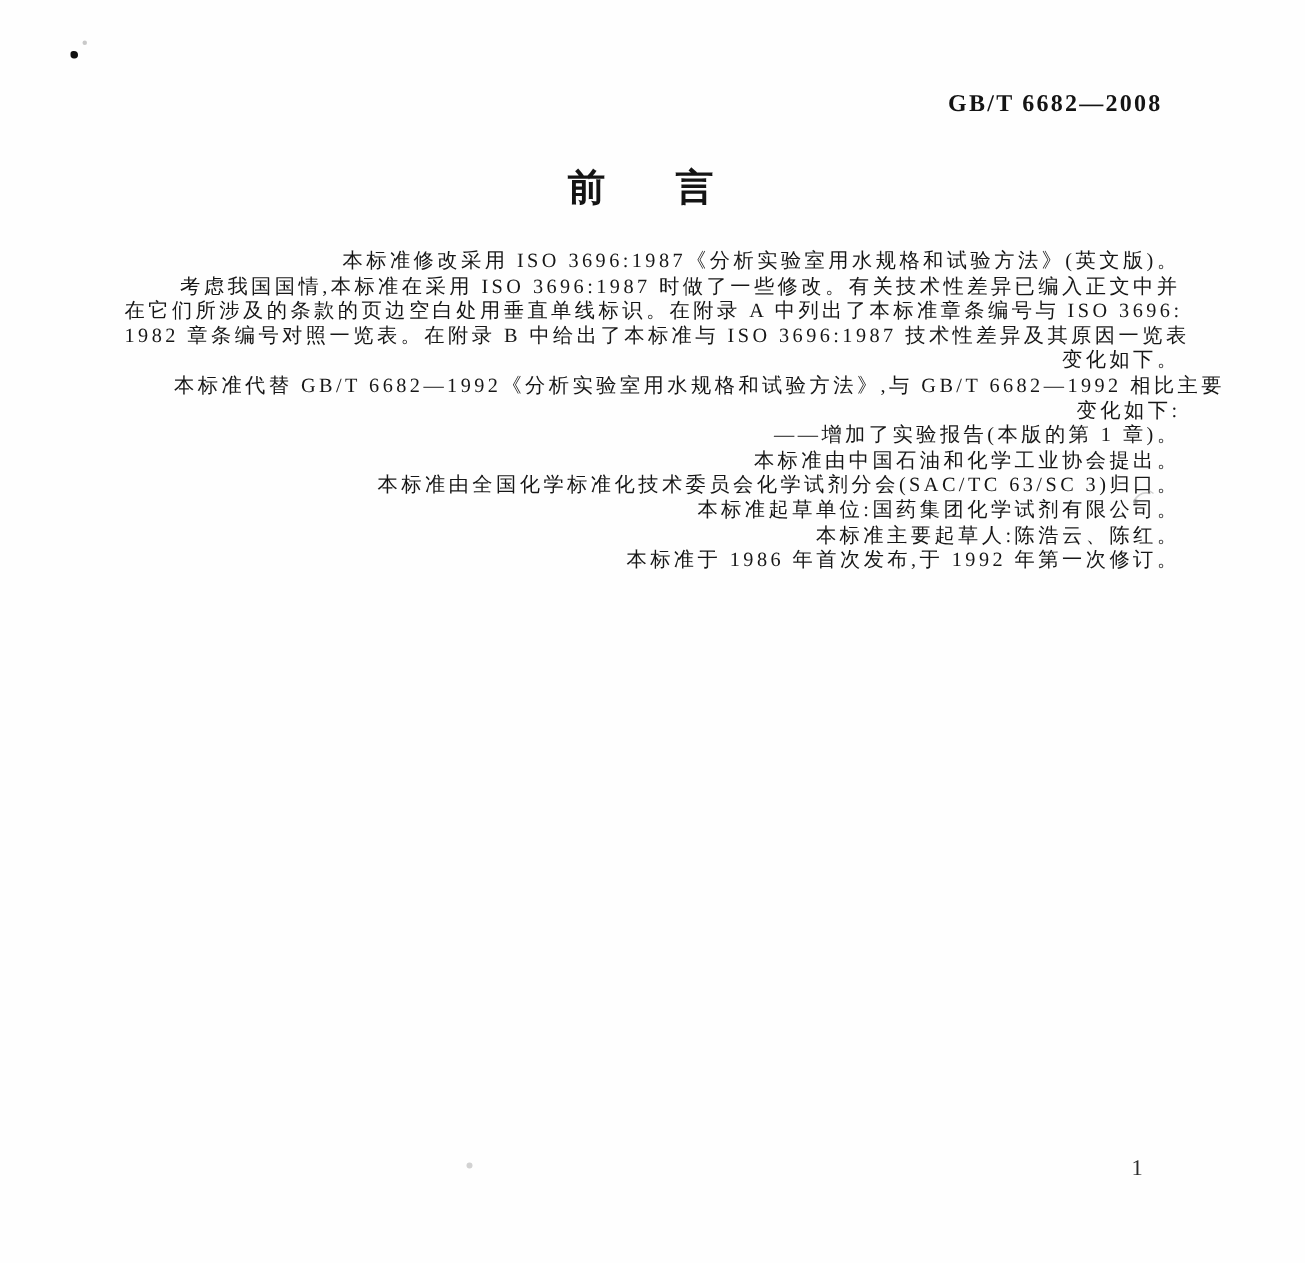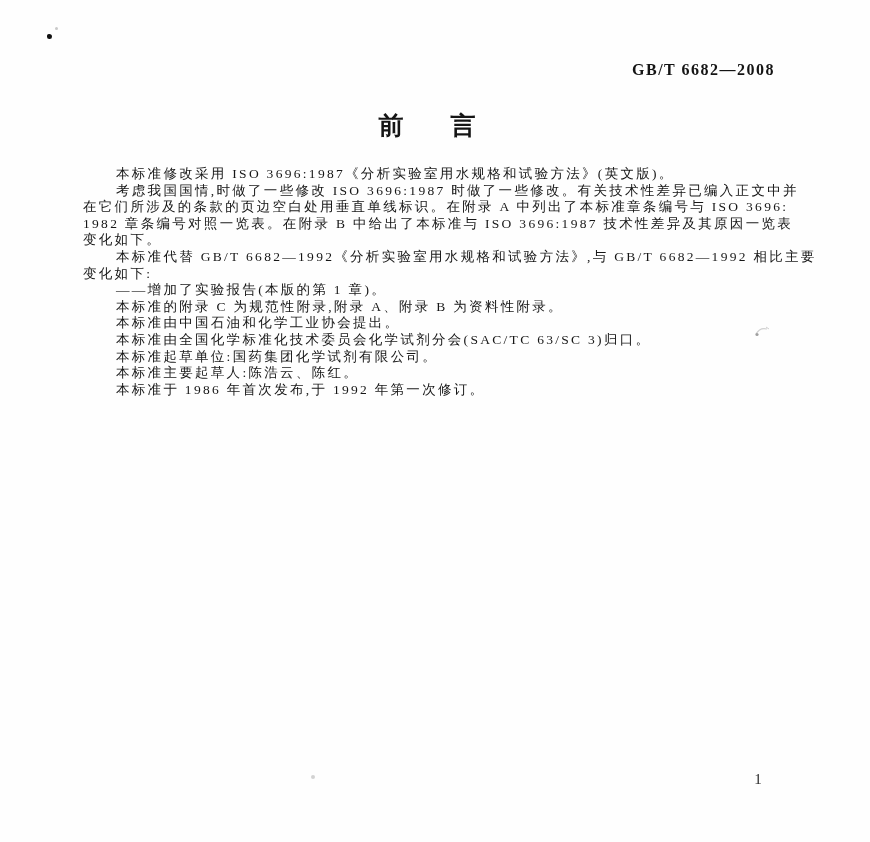--- a/index.html
+++ b/index.html
@@ -43,20 +43,21 @@
 
   .body-block {
     position: absolute;
     top: 166px;
     left: 83px;
     width: 704px;
     font-size: 13.5px;
     line-height: 16.6px;
     letter-spacing: 2.3px;
     color: #161616;
+    text-align: right;
   }
   .bodyline { white-space: nowrap; }
   .bodyline.indent { padding-left: 33px; }
 
   .page-number {
     position: absolute;
     top: 771px;
     left: 748px;
     width: 20px;
     text-align: center;
@@ -110,28 +111,27 @@
 
   <div class="doc-code">GB/T 6682—2008</div>
 
   <div class="page-title">
     <span>前</span>
     <span>言</span>
   </div>
 
   <div class="body-block">
     <div class="bodyline indent">本标准修改采用 ISO 3696:1987《分析实验室用水规格和试验方法》(英文版)。</div>
-    <div class="bodyline indent">考虑我国国情,时做了一些修改 ISO 3696:1987 时做了一些修改。有关技术性差异已编入正文中并</div>
+    <div class="bodyline indent">考虑我国国情,本标准在采用 ISO 3696:1987 时做了一些修改。有关技术性差异已编入正文中并</div>
     <div class="bodyline">在它们所涉及的条款的页边空白处用垂直单线标识。在附录 A 中列出了本标准章条编号与 ISO 3696:</div>
     <div class="bodyline">1982 章条编号对照一览表。在附录 B 中给出了本标准与 ISO 3696:1987 技术性差异及其原因一览表</div>
     <div class="bodyline">变化如下。</div>
     <div class="bodyline indent">本标准代替 GB/T 6682—1992《分析实验室用水规格和试验方法》,与 GB/T 6682—1992 相比主要</div>
     <div class="bodyline">变化如下:</div>
     <div class="bodyline indent">——增加了实验报告(本版的第 1 章)。</div>
-    <div class="bodyline indent">本标准的附录 C 为规范性附录,附录 A、附录 B 为资料性附录。</div>
     <div class="bodyline indent">本标准由中国石油和化学工业协会提出。</div>
     <div class="bodyline indent">本标准由全国化学标准化技术委员会化学试剂分会(SAC/TC 63/SC 3)归口。</div>
     <div class="bodyline indent">本标准起草单位:国药集团化学试剂有限公司。</div>
     <div class="bodyline indent">本标准主要起草人:陈浩云、陈红。</div>
     <div class="bodyline indent">本标准于 1986 年首次发布,于 1992 年第一次修订。</div>
   </div>
 
   <svg class="pen-mark" viewBox="0 0 24 18" xmlns="http://www.w3.org/2000/svg">
     <path d="M4 12 q4 -7 11 -5" stroke="#9a9a9a" stroke-width="1.2" fill="none" opacity="0.7"></path>
     <circle cx="5" cy="12.5" r="1.6" fill="#6f6f6f"></circle>

